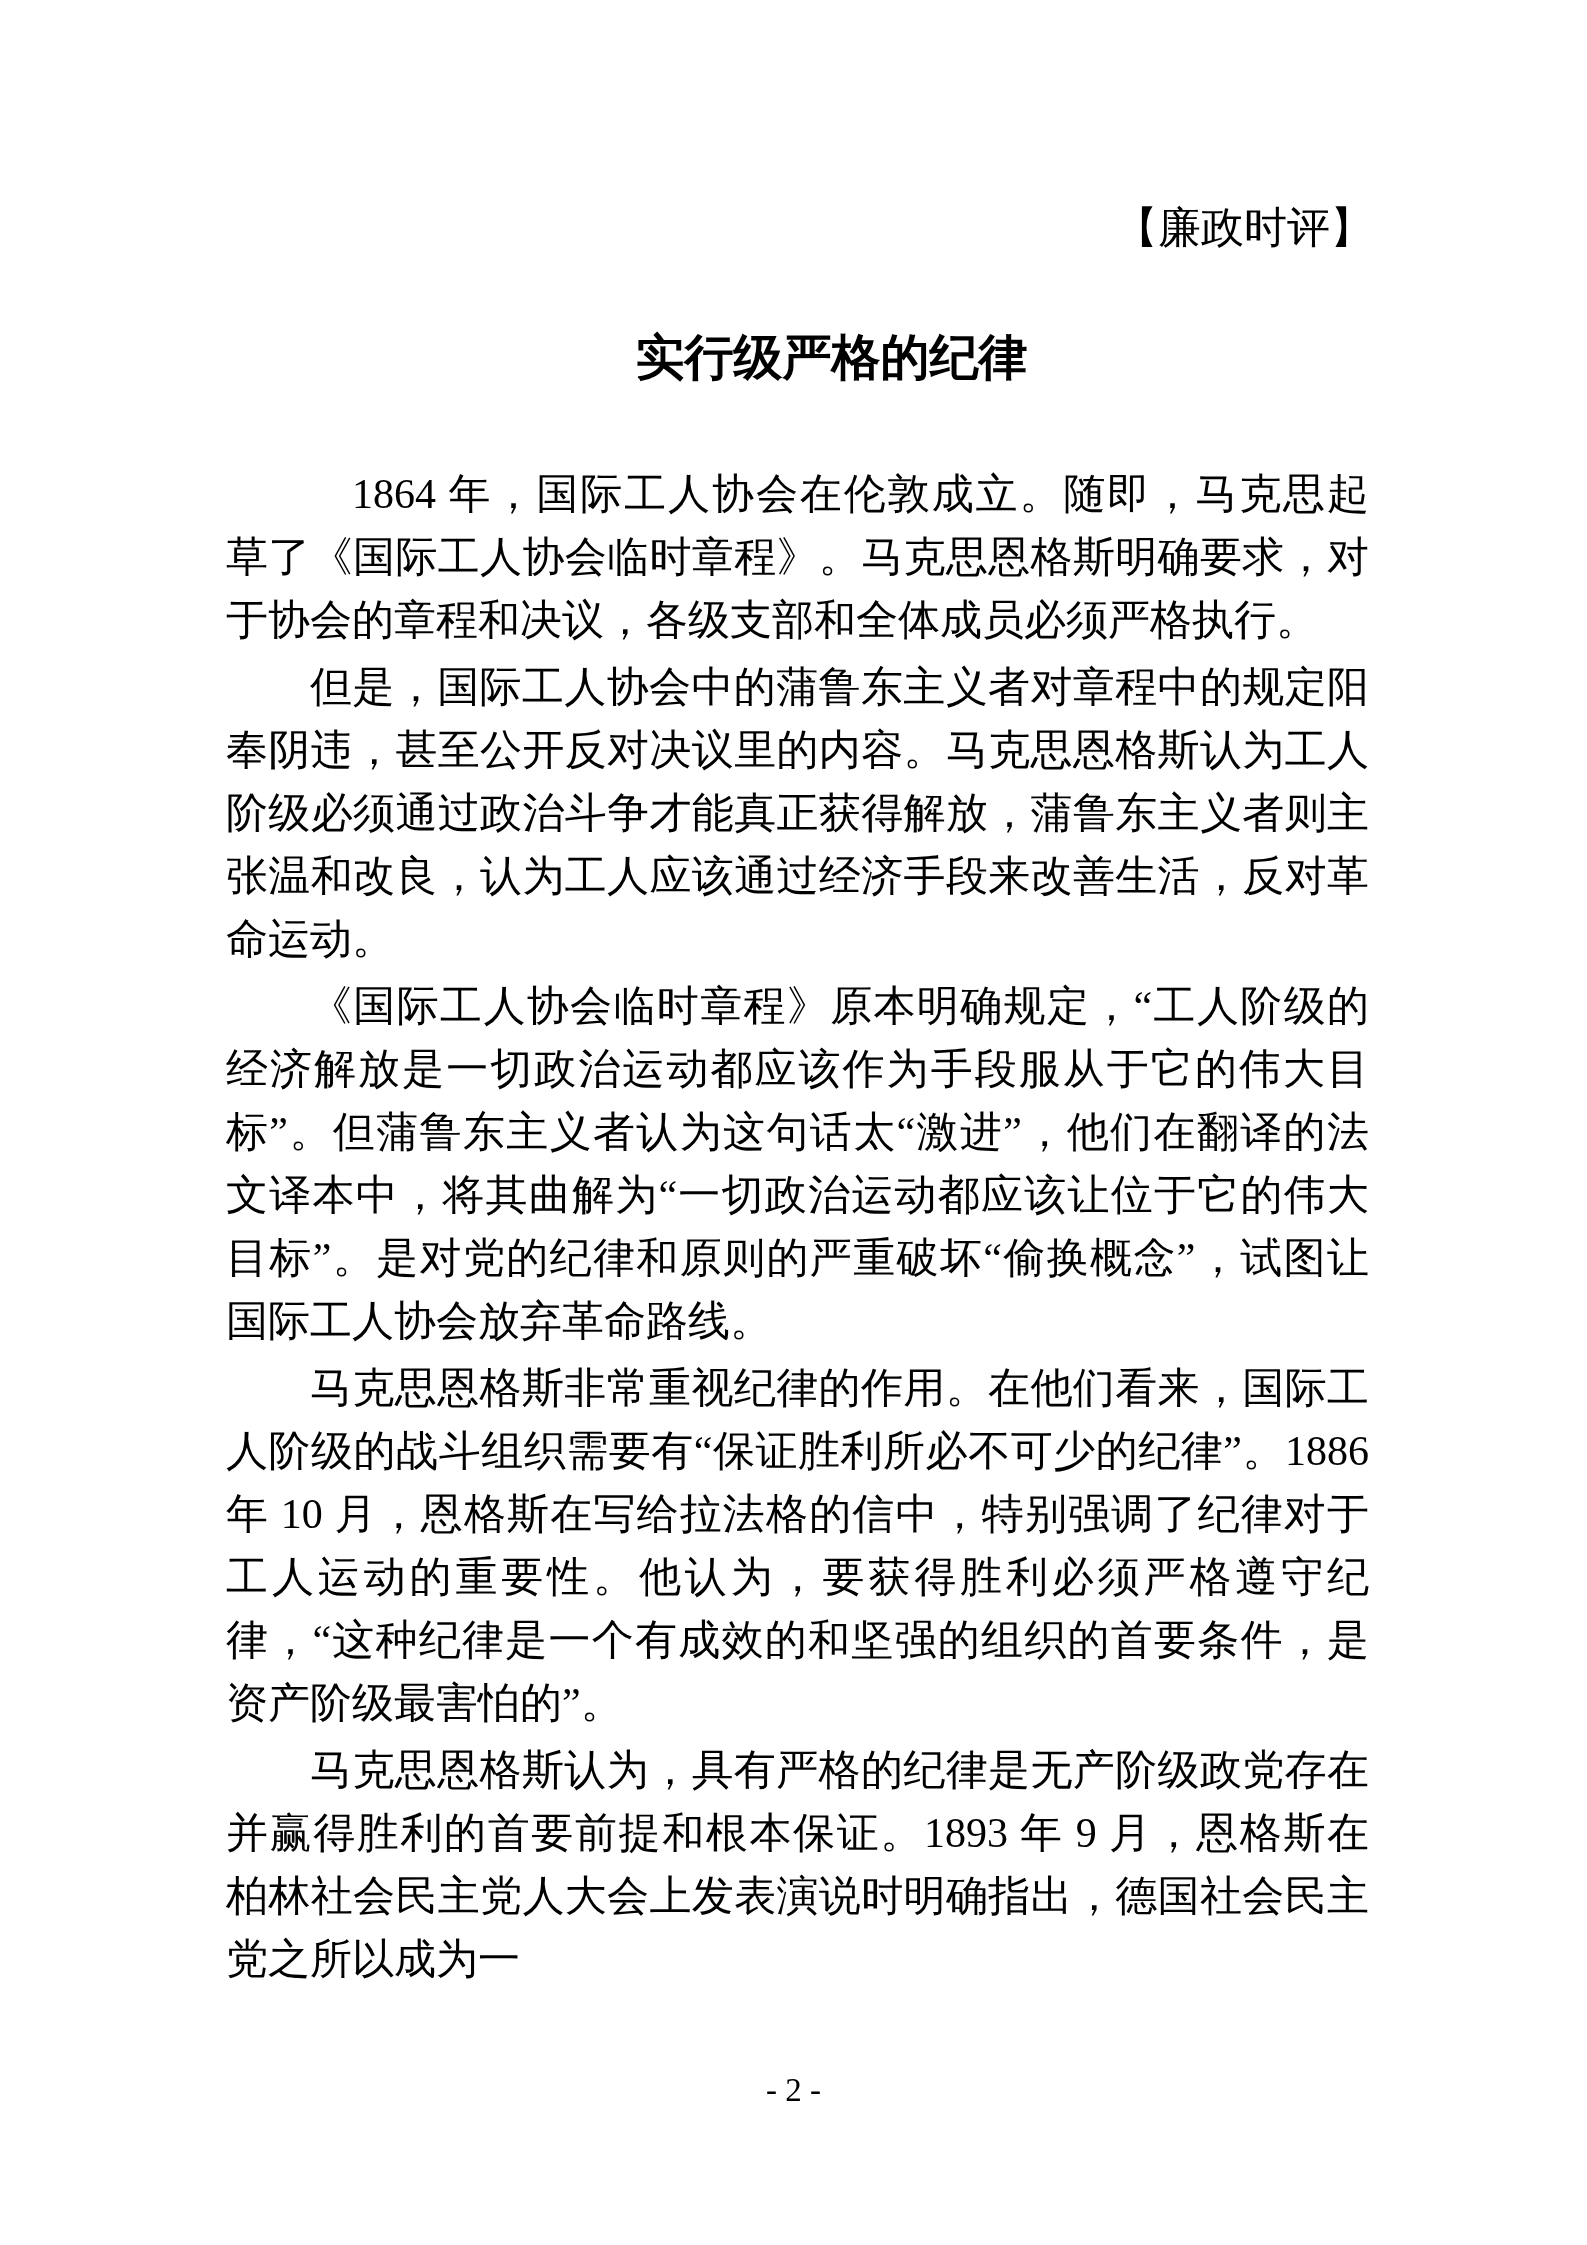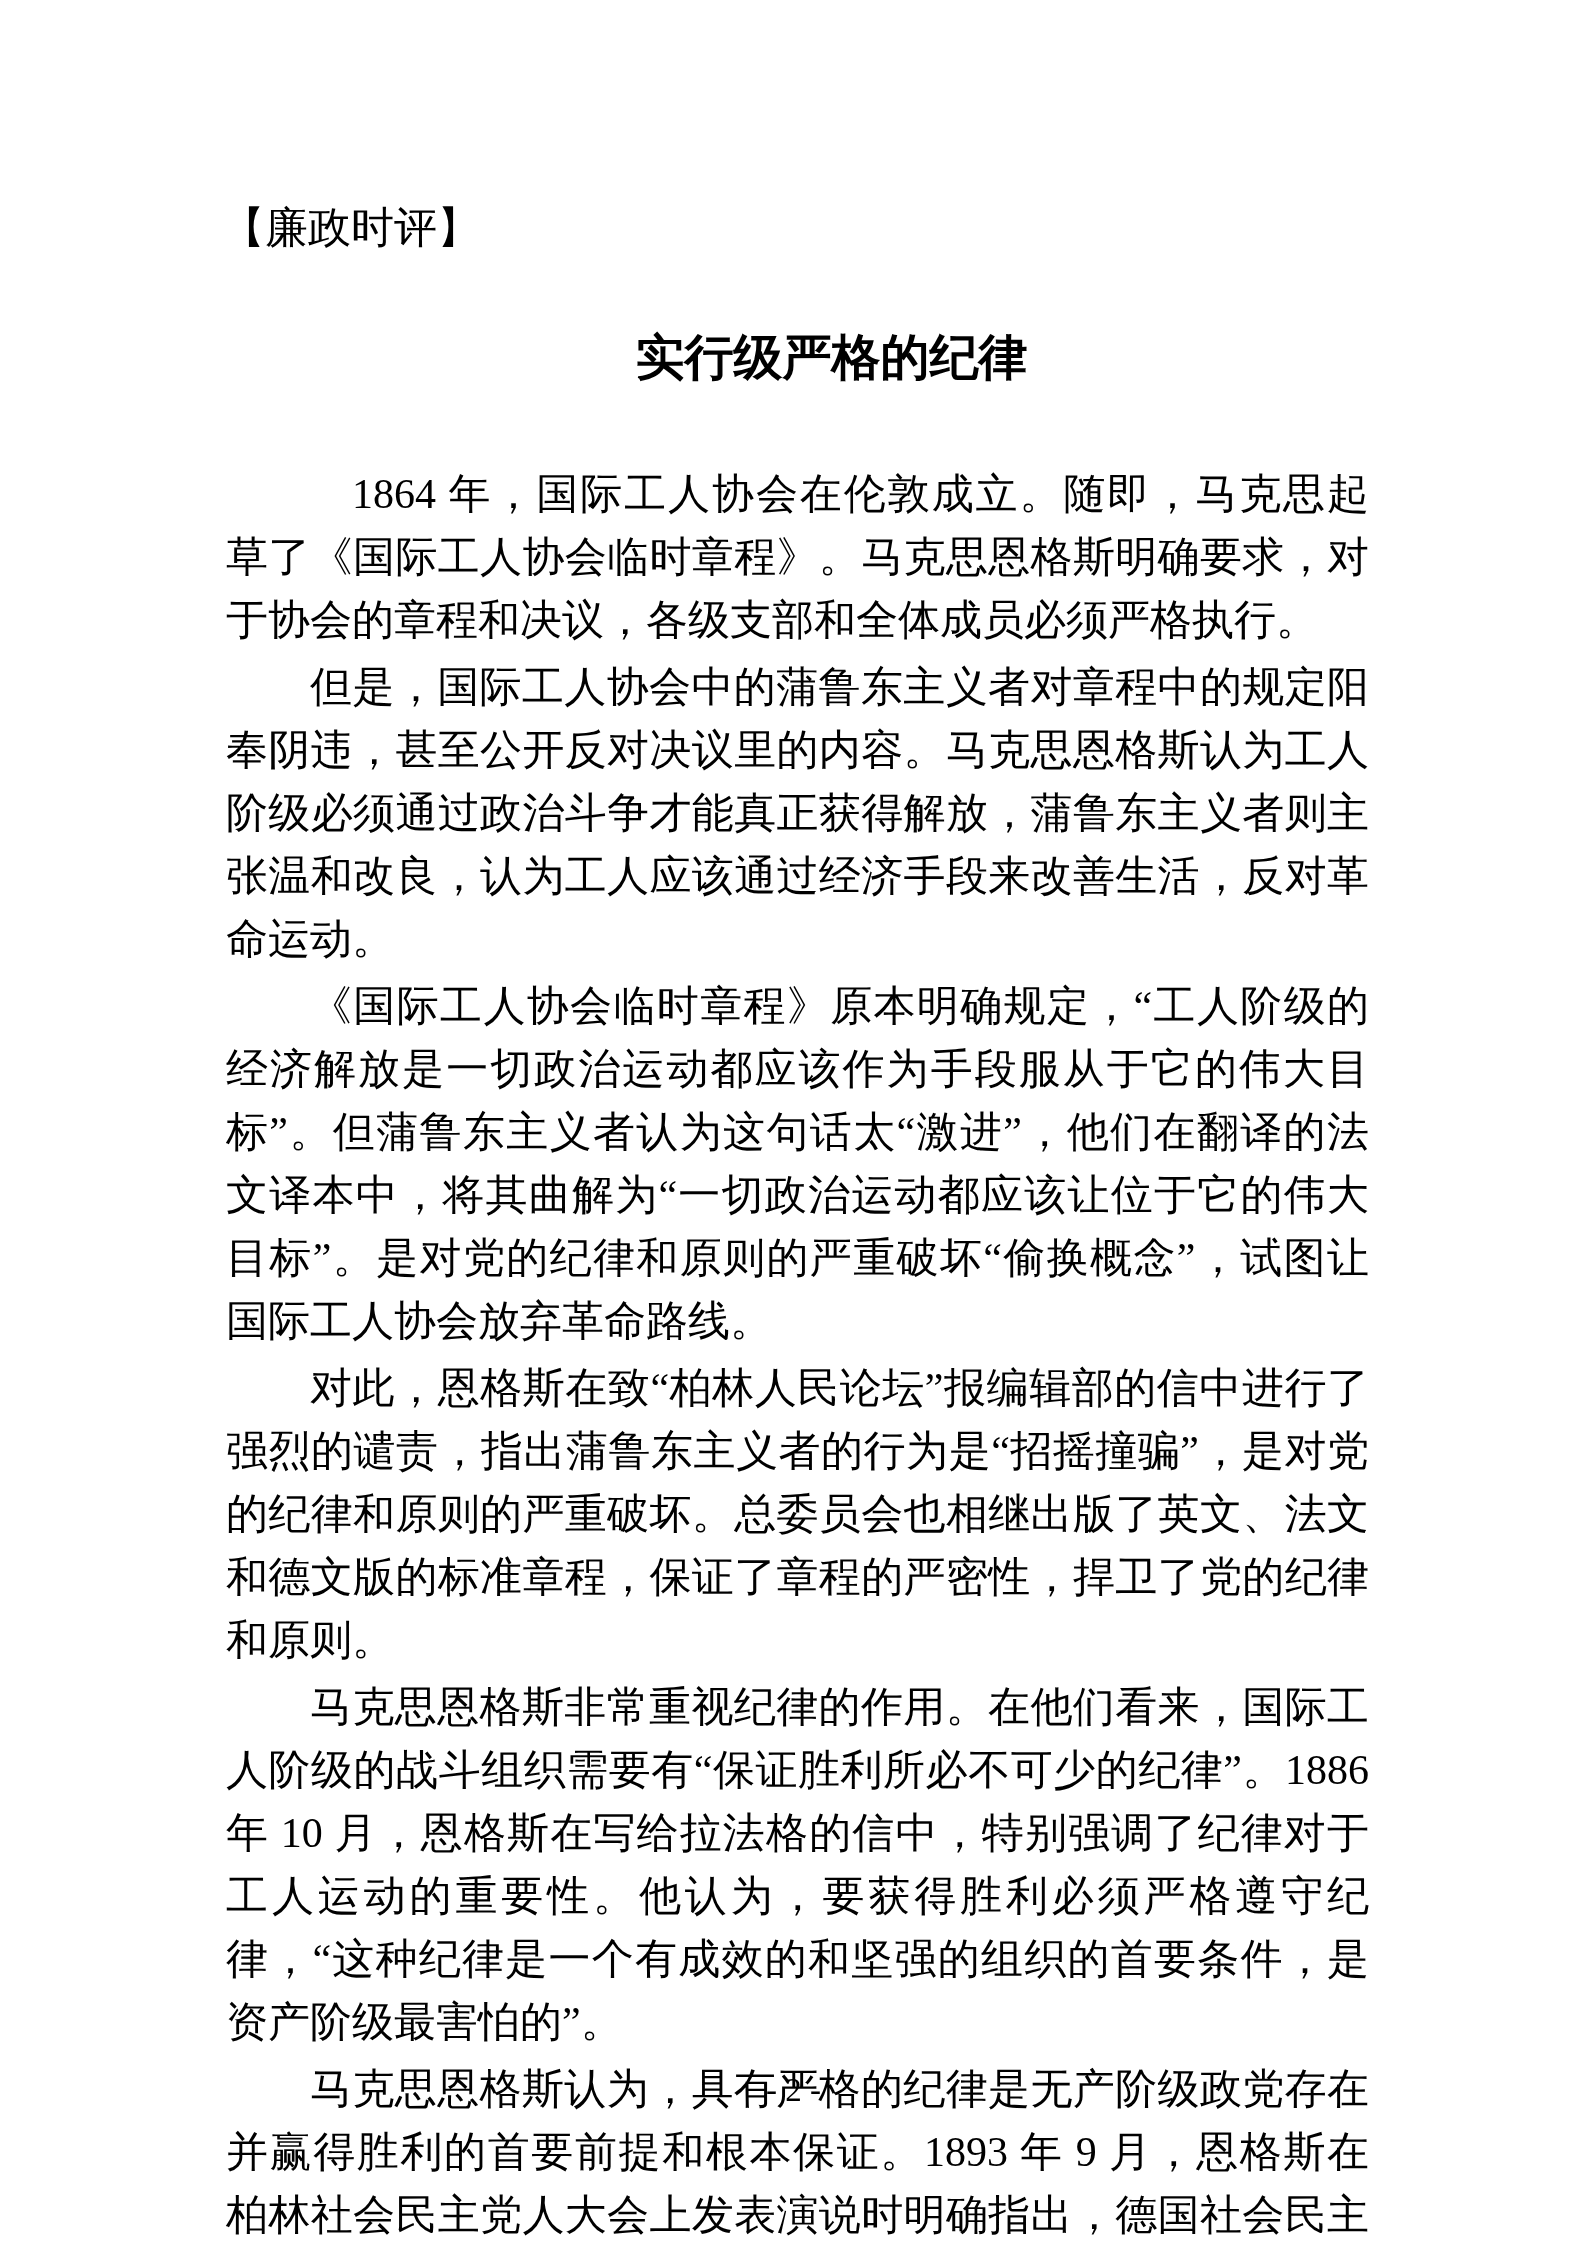--- a/index.html
+++ b/index.html
@@ -19,21 +19,21 @@
     width: 1587px;
     height: 2245px;
     padding: 0 214px 0 222px;
     background: #ffffff;
     overflow: hidden;
   }
   .category {
     margin-top: 196px;
     font-size: 43px;
     line-height: 63px;
-    text-align: left;
+    text-align: right;
   }
   .title-row {
     margin-top: 62px;
     text-align: center;
     font-size: 49px;
     font-weight: bold;
     line-height: 74px;
     white-space: nowrap;
   }
   .title-inner {
@@ -73,20 +73,19 @@
   <div class="category">【廉政时评】</div>
 
   <div class="title-row">
     <span class="title-inner">实行级严格的纪律</span>
   </div>
 
   <div class="article">
     <p class="first-para">1864 年，国际工人协会在伦敦成立。随即，马克思起草了《国际工人协会临时章程》。马克思恩格斯明确要求，对于协会的章程和决议，各级支部和全体成员必须严格执行。</p>
     <p>但是，国际工人协会中的蒲鲁东主义者对章程中的规定阳奉阴违，甚至公开反对决议里的内容。马克思恩格斯认为工人阶级必须通过政治斗争才能真正获得解放，蒲鲁东主义者则主张温和改良，认为工人应该通过经济手段来改善生活，反对革命运动。</p>
     <p>《国际工人协会临时章程》原本明确规定，“工人阶级的经济解放是一切政治运动都应该作为手段服从于它的伟大目标”。但蒲鲁东主义者认为这句话太“激进”，他们在翻译的法文译本中，将其曲解为“一切政治运动都应该让位于它的伟大目标”。是对党的纪律和原则的严重破坏“偷换概念”，试图让国际工人协会放弃革命路线。</p>
-    <p>对此，恩格斯在致“柏林人民论坛”报编辑部的信中进行了强烈的谴责，指出蒲鲁东主义者的行为是“招摇撞骗”，是对党的纪律和原则的严重破坏。总委员会也相继出版了英文、法文和德文版的标准章程，保证了章程的严密性，捍卫了党的纪律和原则。</p>
     <p>马克思恩格斯非常重视纪律的作用。在他们看来，国际工人阶级的战斗组织需要有“保证胜利所必不可少的纪律”。1886 年 10 月，恩格斯在写给拉法格的信中，特别强调了纪律对于工人运动的重要性。他认为，要获得胜利必须严格遵守纪律，“这种纪律是一个有成效的和坚强的组织的首要条件，是资产阶级最害怕的”。</p>
     <p>马克思恩格斯认为，具有严格的纪律是无产阶级政党存在并赢得胜利的首要前提和根本保证。1893 年 9 月，恩格斯在柏林社会民主党人大会上发表演说时明确指出，德国社会民主党之所以成为一</p>
   </div>
 
   <div class="footer">- 2 -</div>
 
 </div>
 
 </body></html>

